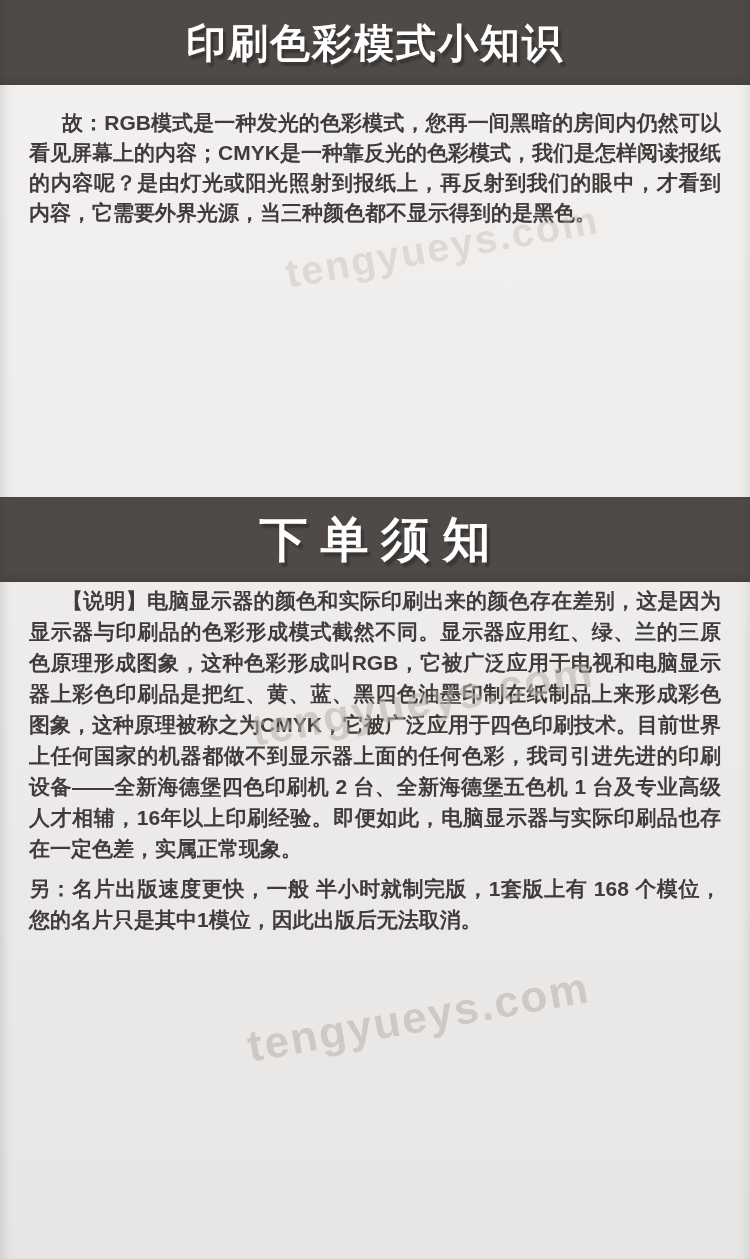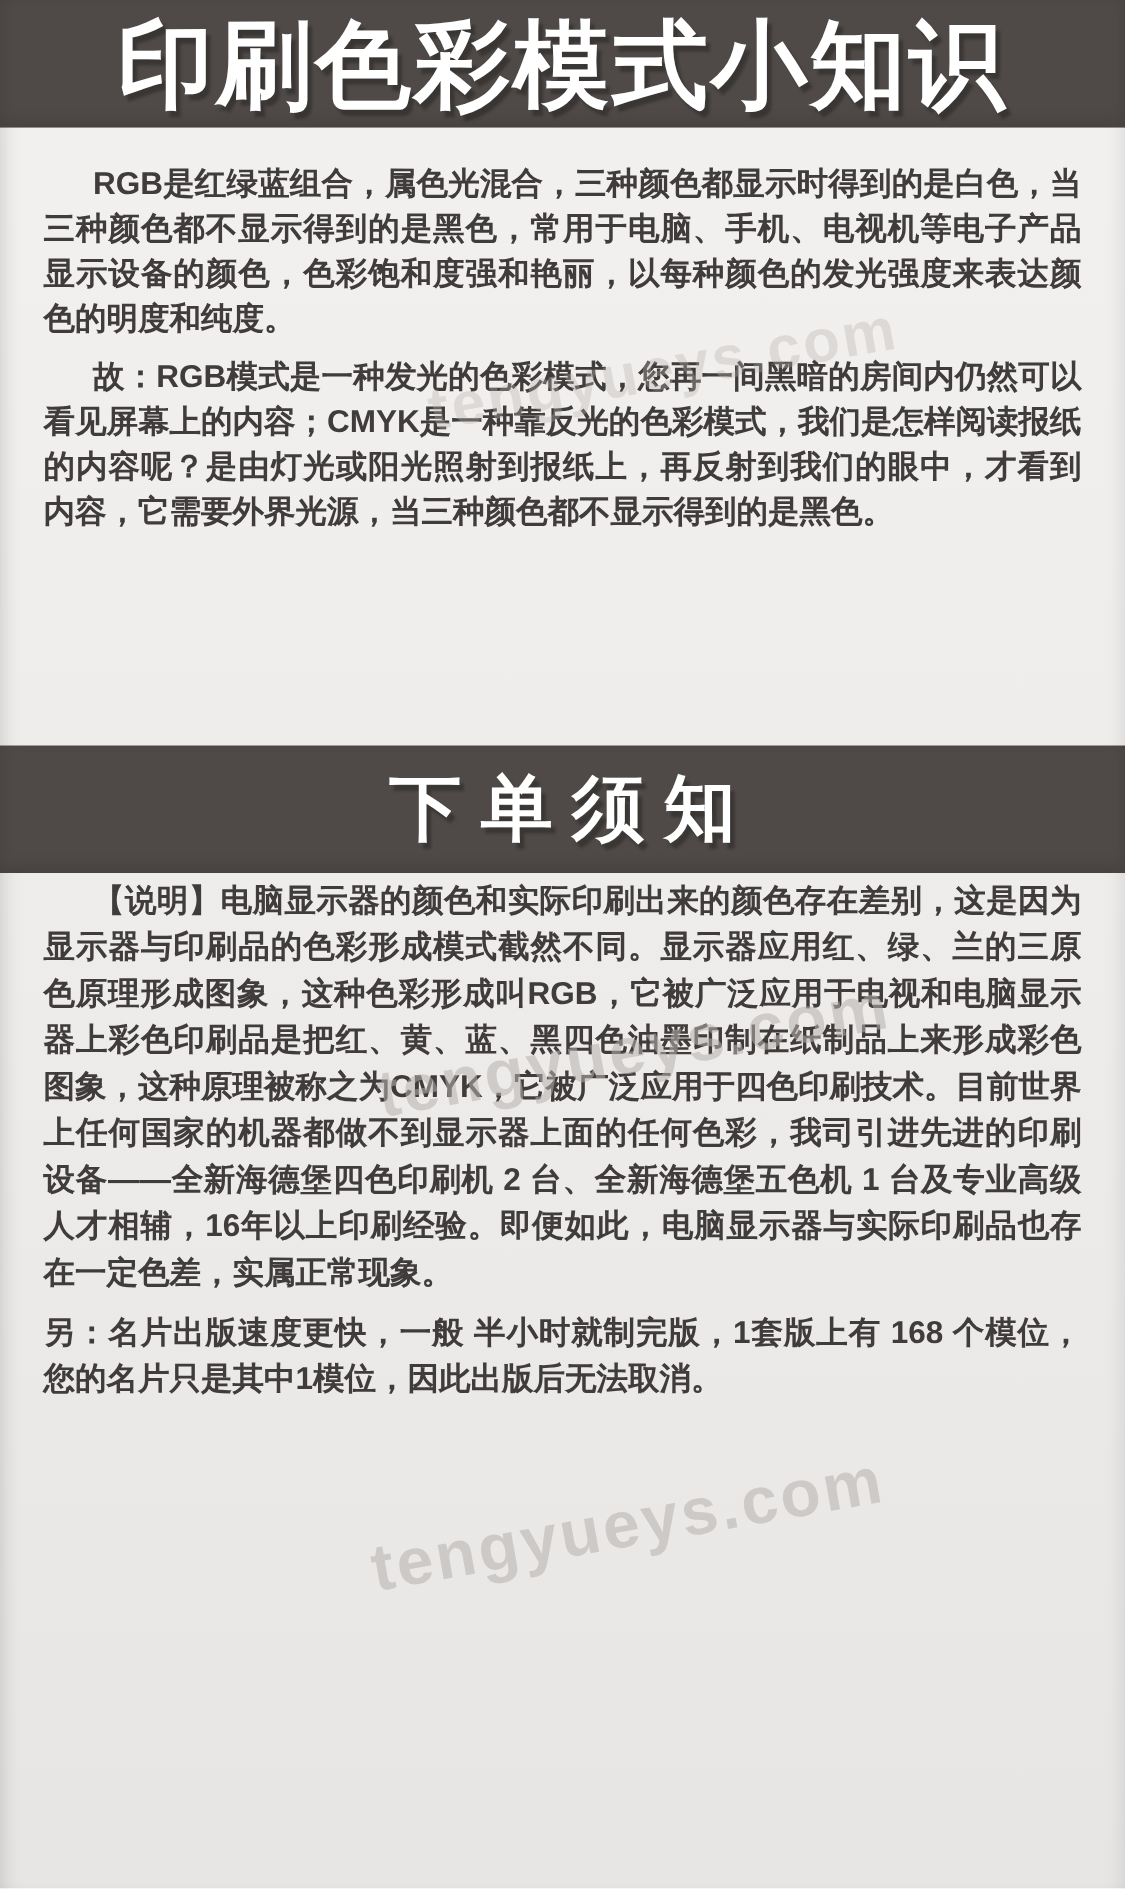--- a/index.html
+++ b/index.html
@@ -23,21 +23,21 @@
   }
   .banner{
     width:750px;height:85px;
     background:var(--banner-bg);
     display:flex;align-items:center;justify-content:center;
     box-shadow:inset 0 -4px 10px rgba(0,0,0,0.12);
   }
   .banner--order{position:absolute;top:497px;left:0;}
   .banner-title{
     color:var(--banner-text);
-    font-size:64px;
+    font-size:40px;
     font-weight:900;
     letter-spacing:2px;
     line-height:1;
     text-shadow:3px 4px 2px rgba(0,0,0,0.28);
     white-space:nowrap;
   }
   .banner--order .banner-title{
     font-size:48px;
     letter-spacing:13px;
     text-indent:13px;
@@ -79,21 +79,20 @@
 </head>
 <body>
 
 <div class="page">
 
   <header class="banner banner--knowledge">
     <h1 class="banner-title">印刷色彩模式小知识</h1>
   </header>
 
   <section class="content section-knowledge">
-    <p>RGB是红绿蓝组合，属色光混合，三种颜色都显示时得到的是白色，当三种颜色都不显示得到的是黑色，常用于电脑、手机、电视机等电子产品显示设备的颜色，色彩饱和度强和艳丽，以每种颜色的发光强度来表达颜色的明度和纯度。</p>
     <p>故：RGB模式是一种发光的色彩模式，您再一间黑暗的房间内仍然可以看见屏幕上的内容；CMYK是一种靠反光的色彩模式，我们是怎样阅读报纸的内容呢？是由灯光或阳光照射到报纸上，再反射到我们的眼中，才看到内容，它需要外界光源，当三种颜色都不显示得到的是黑色。</p>
   </section>
 
   <header class="banner banner--order">
     <h1 class="banner-title">下单须知</h1>
   </header>
 
   <section class="content section-order">
     <p>【说明】电脑显示器的颜色和实际印刷出来的颜色存在差别，这是因为显示器与印刷品的色彩形成模式截然不同。显示器应用红、绿、兰的三原色原理形成图象，这种色彩形成叫RGB，它被广泛应用于电视和电脑显示器上彩色印刷品是把红、黄、蓝、黑四色油墨印制在纸制品上来形成彩色图象，这种原理被称之为CMYK，它被广泛应用于四色印刷技术。目前世界上任何国家的机器都做不到显示器上面的任何色彩，我司引进先进的印刷设备——全新海德堡四色印刷机 2 台、全新海德堡五色机 1 台及专业高级人才相辅，16年以上印刷经验。即便如此，电脑显示器与实际印刷品也存在一定色差，实属正常现象。</p>
     <p class="no-indent">另：名片出版速度更快，一般 半小时就制完版，1套版上有 168 个模位，您的名片只是其中1模位，因此出版后无法取消。</p>

